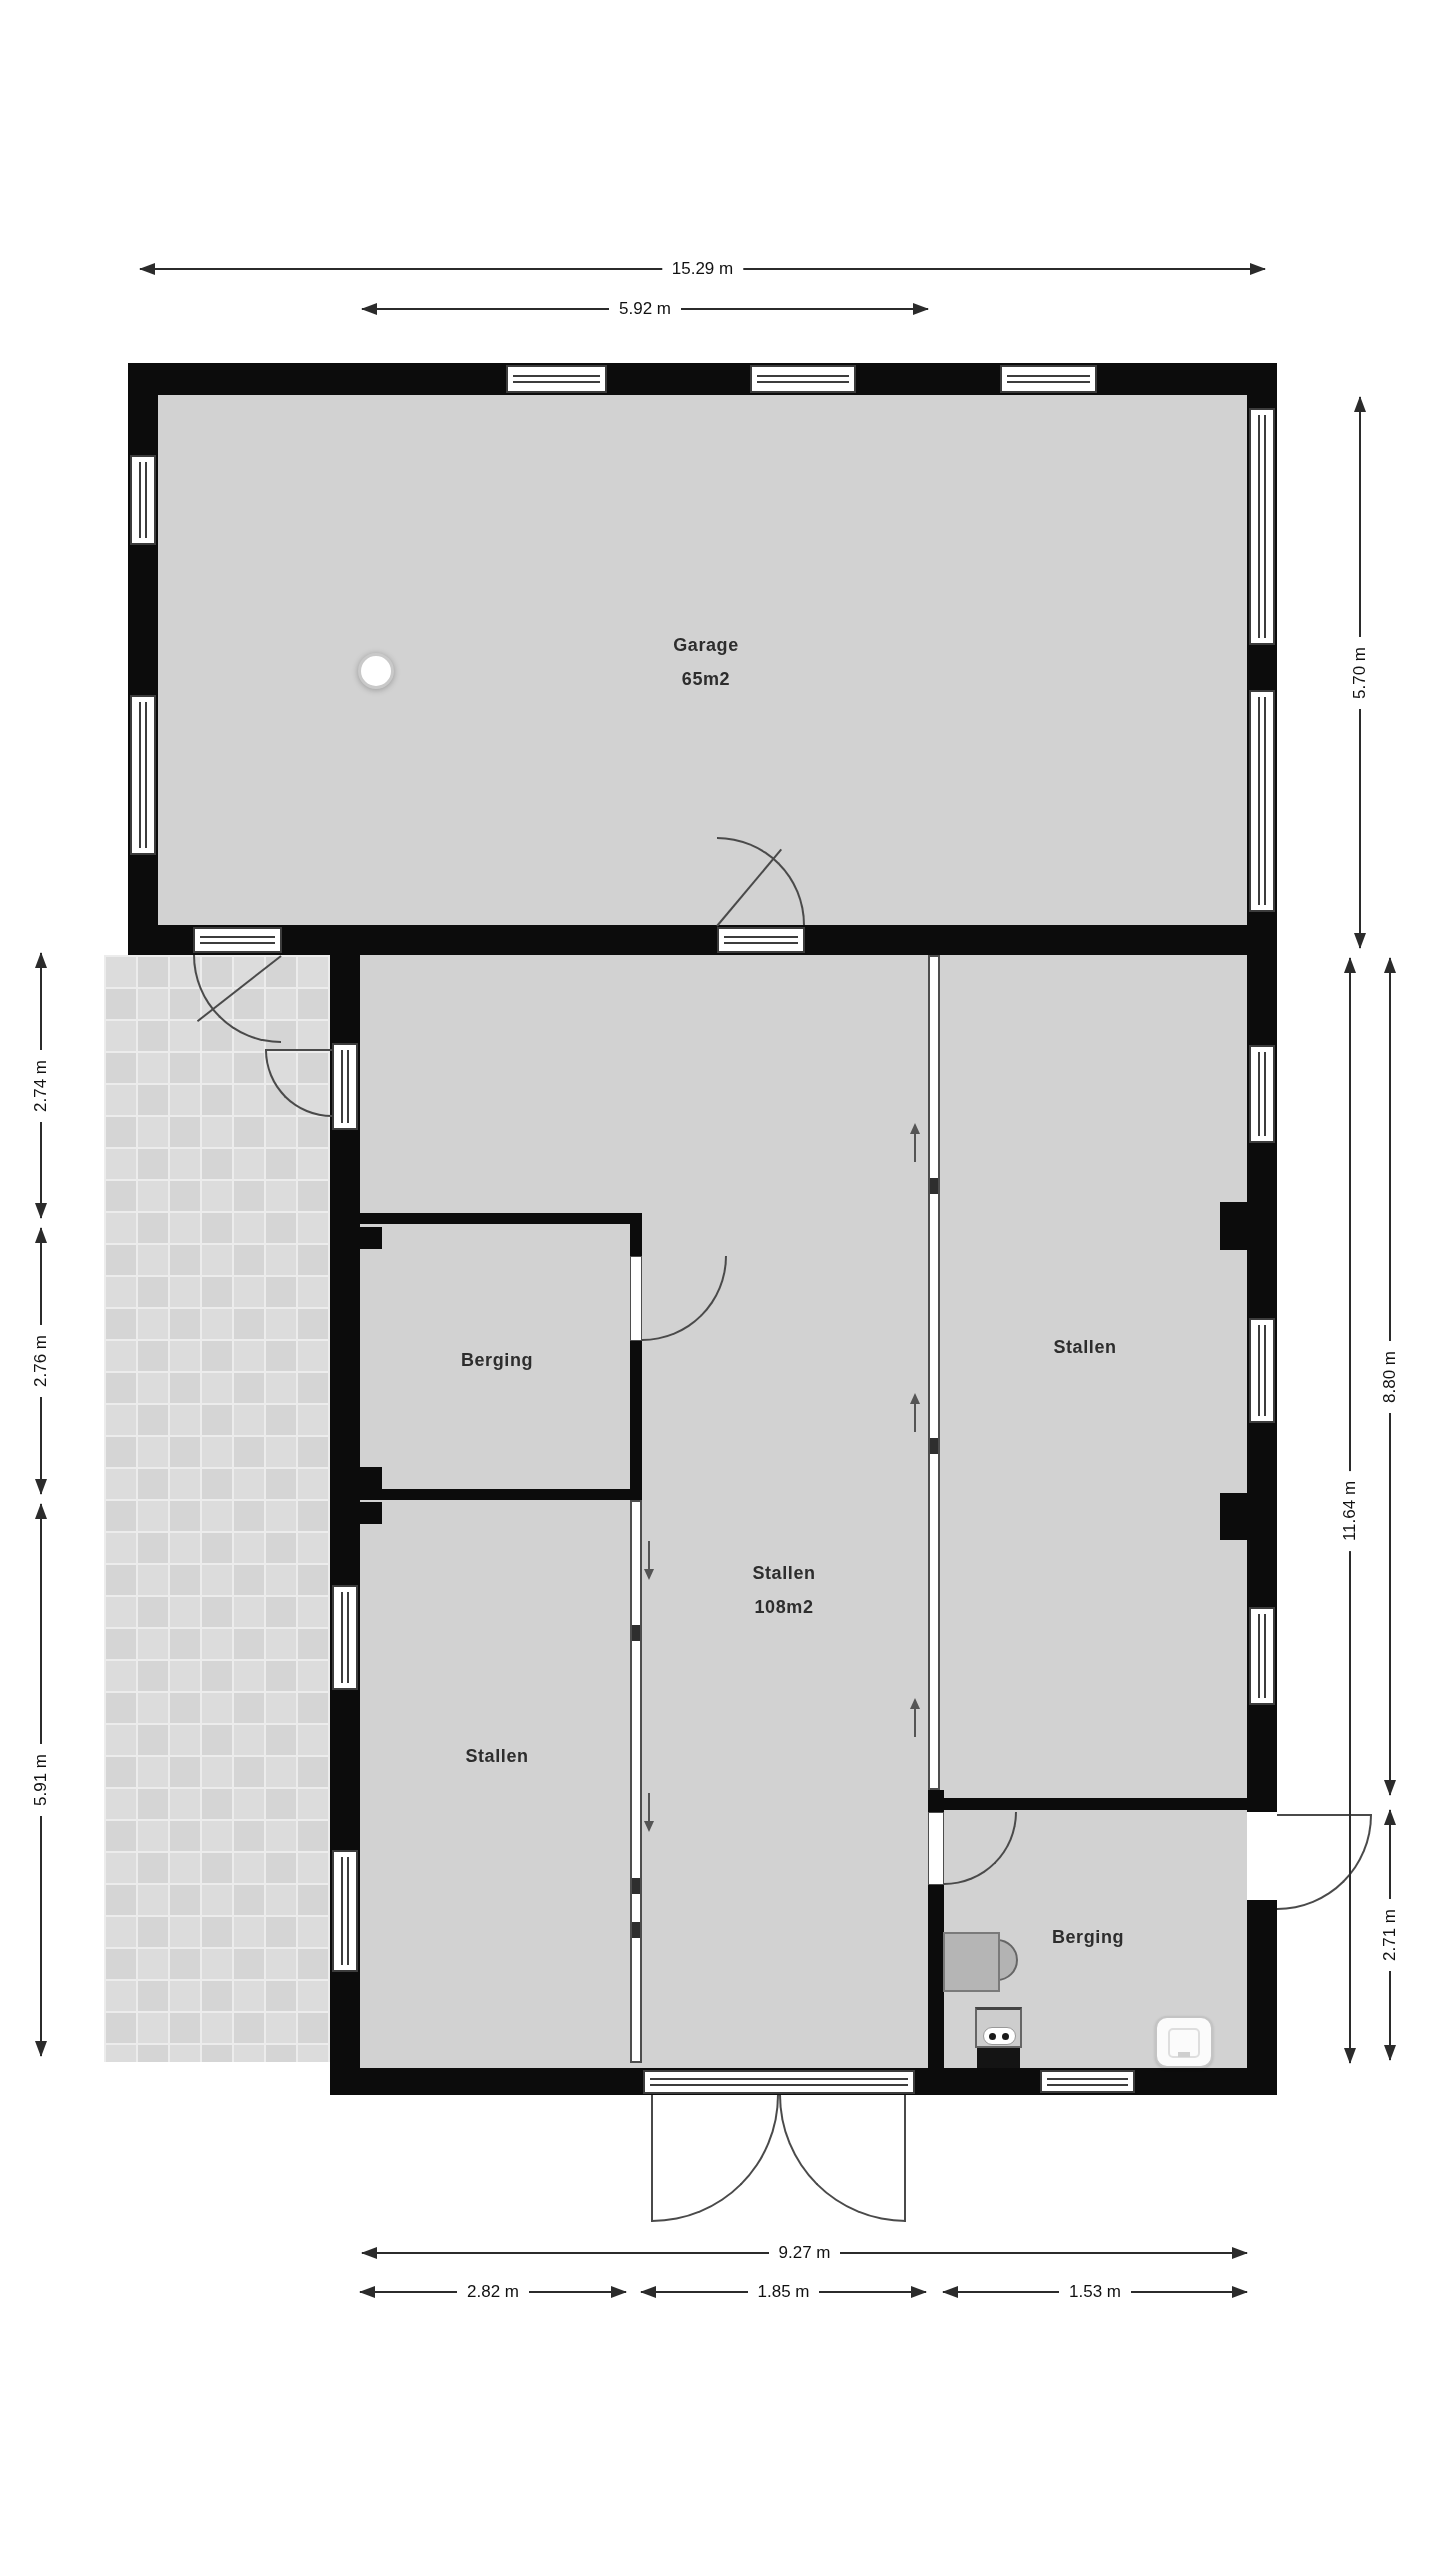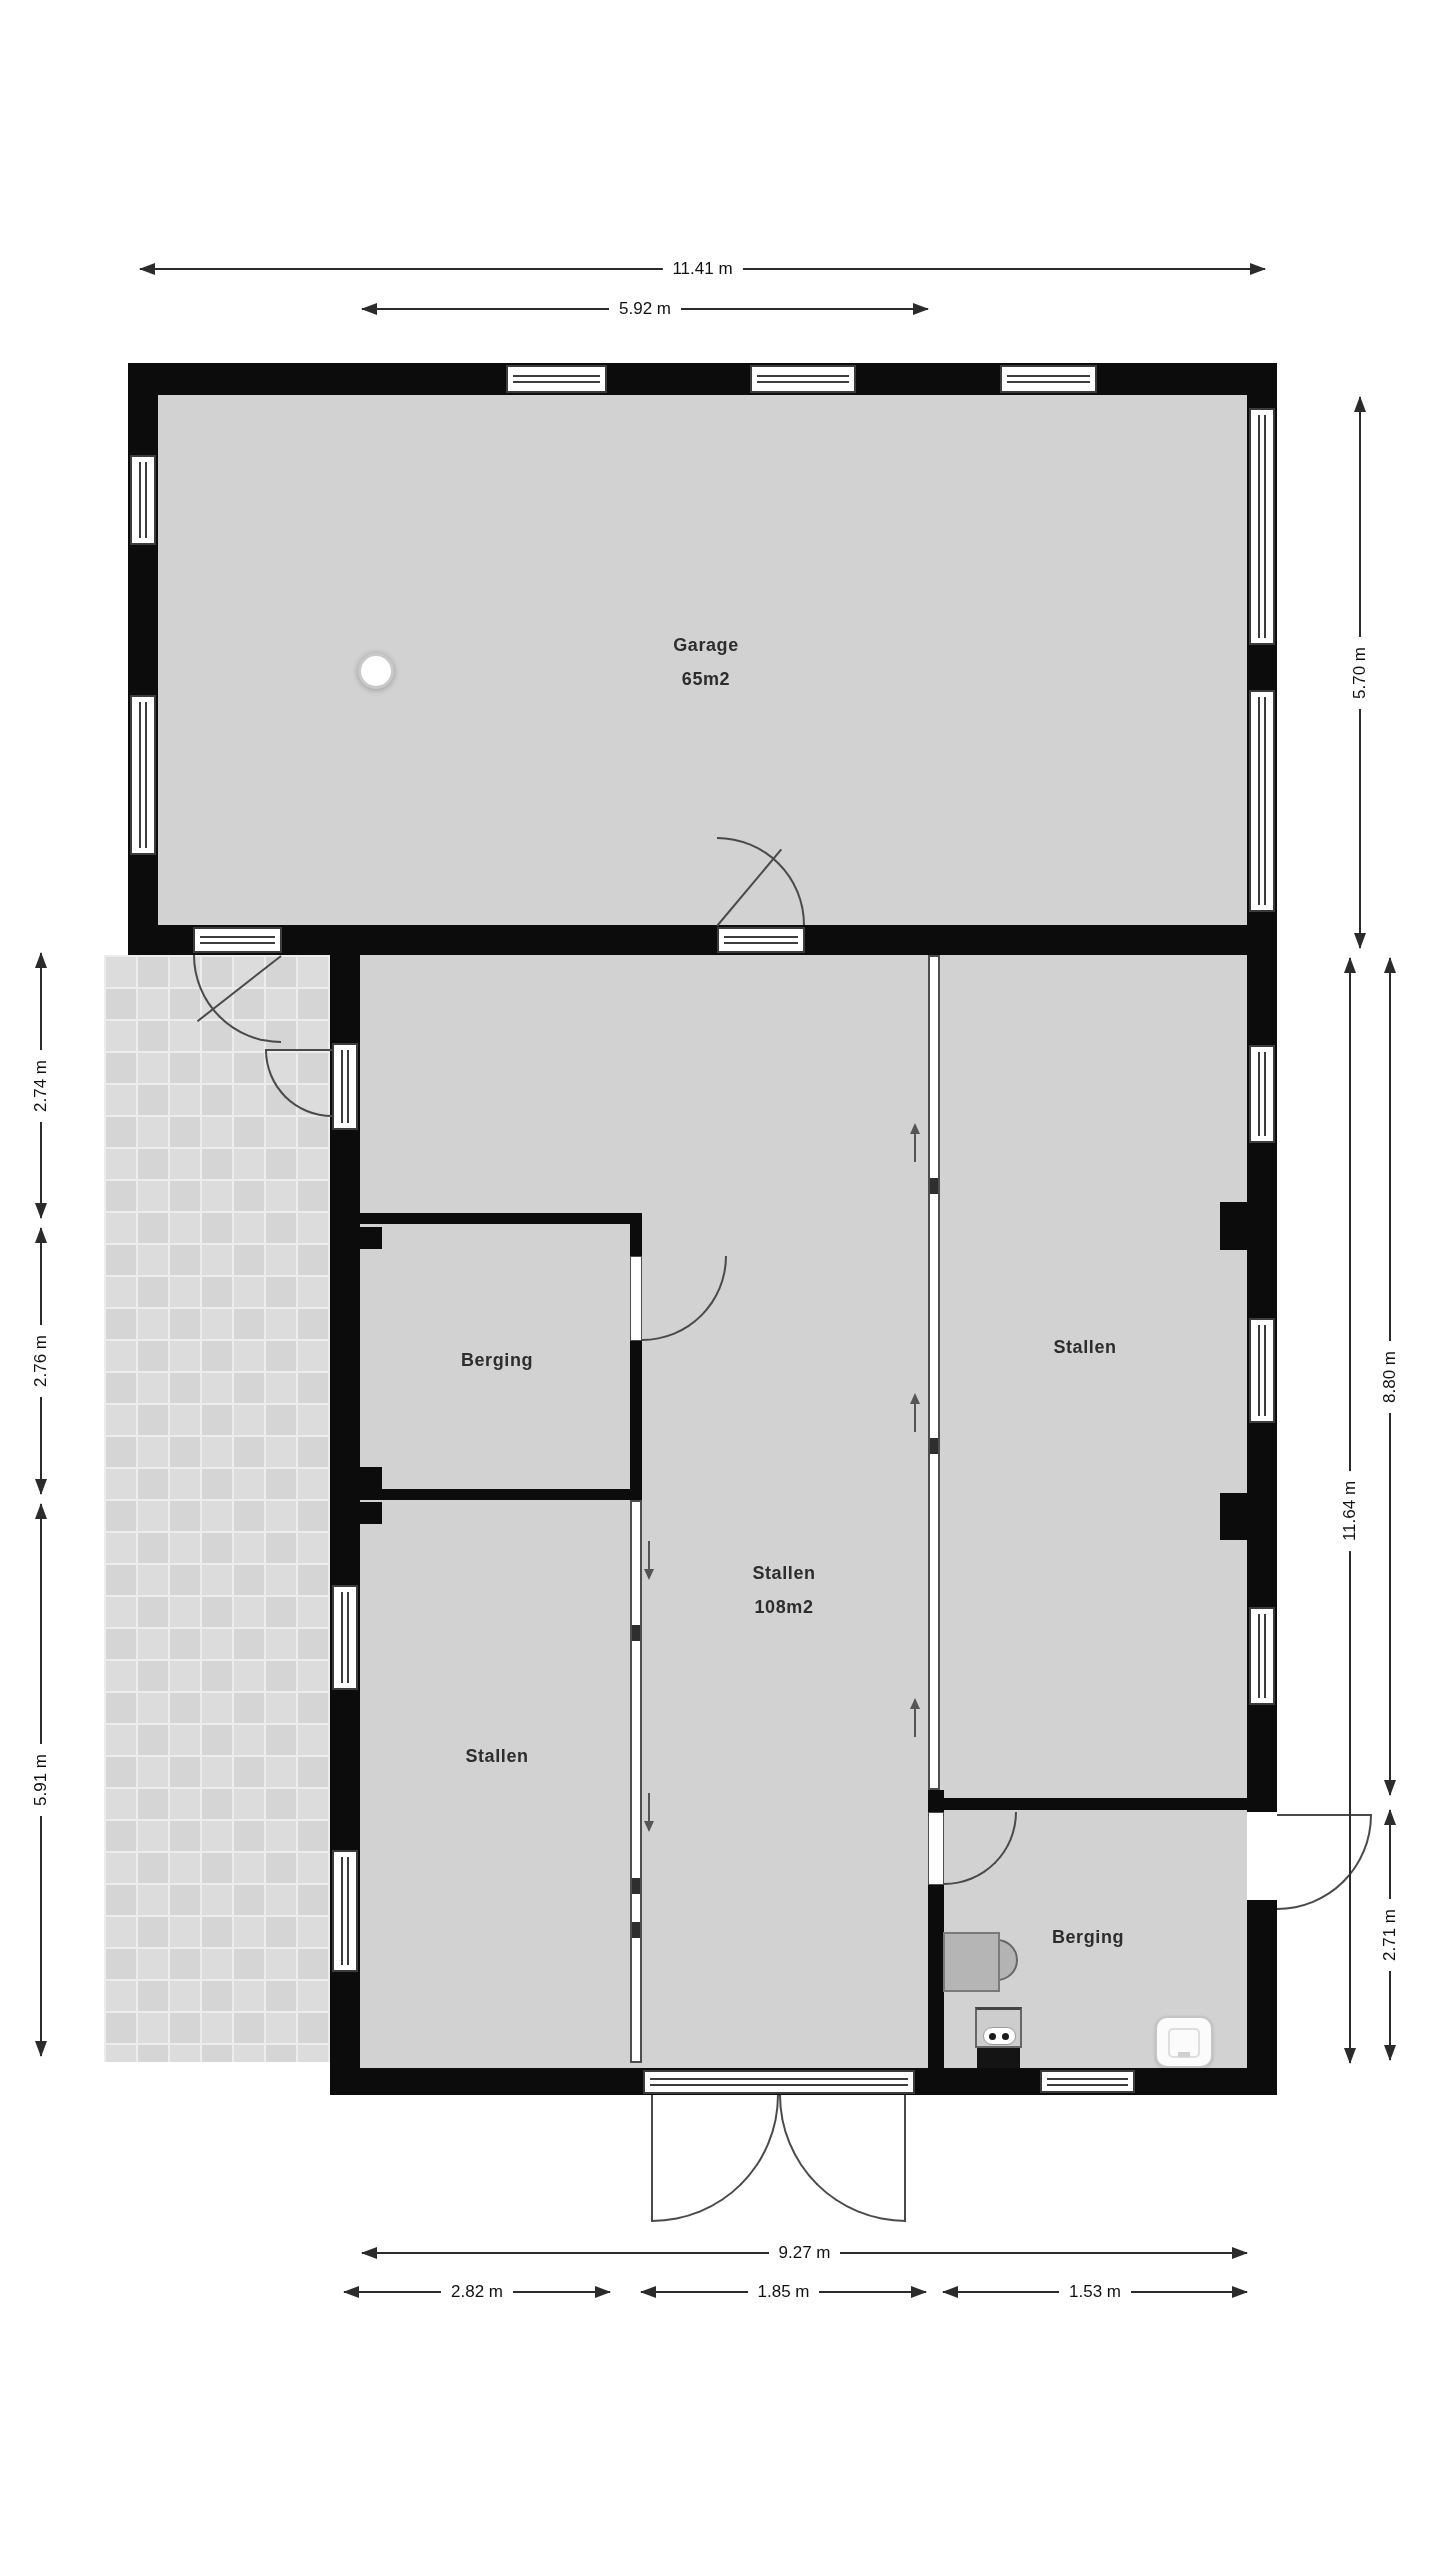--- a/index.html
+++ b/index.html
@@ -219,30 +219,30 @@
     <span style="display:block;">108m2</span>
   </div>
   <div class="room-label" style="left:497px;top:1756px;">
     <span style="display:block;">Stallen</span>
   </div>
   <div class="room-label" style="left:1088px;top:1937px;">
     <span style="display:block;">Berging</span>
   </div>
 
   <div class="dim-h" style="left:140px;top:268px;width:1125px;">
-    <span class="dlabel">11.41 m</span>
+    <span class="dlabel">15.29 m</span>
   </div>
   <div class="dim-h" style="left:362px;top:308px;width:566px;">
     <span class="dlabel">5.92 m</span>
   </div>
 
   <div class="dim-h" style="left:362px;top:2252px;width:885px;">
     <span class="dlabel">9.27 m</span>
   </div>
-  <div class="dim-h" style="left:344px;top:2291px;width:266px;">
+  <div class="dim-h" style="left:360px;top:2291px;width:266px;">
     <span class="dlabel">2.82 m</span>
   </div>
   <div class="dim-h" style="left:641px;top:2291px;width:285px;">
     <span class="dlabel">1.85 m</span>
   </div>
   <div class="dim-h" style="left:943px;top:2291px;width:304px;">
     <span class="dlabel">1.53 m</span>
   </div>
 
   <div class="dim-v" style="left:1359px;top:397px;height:551px;">

